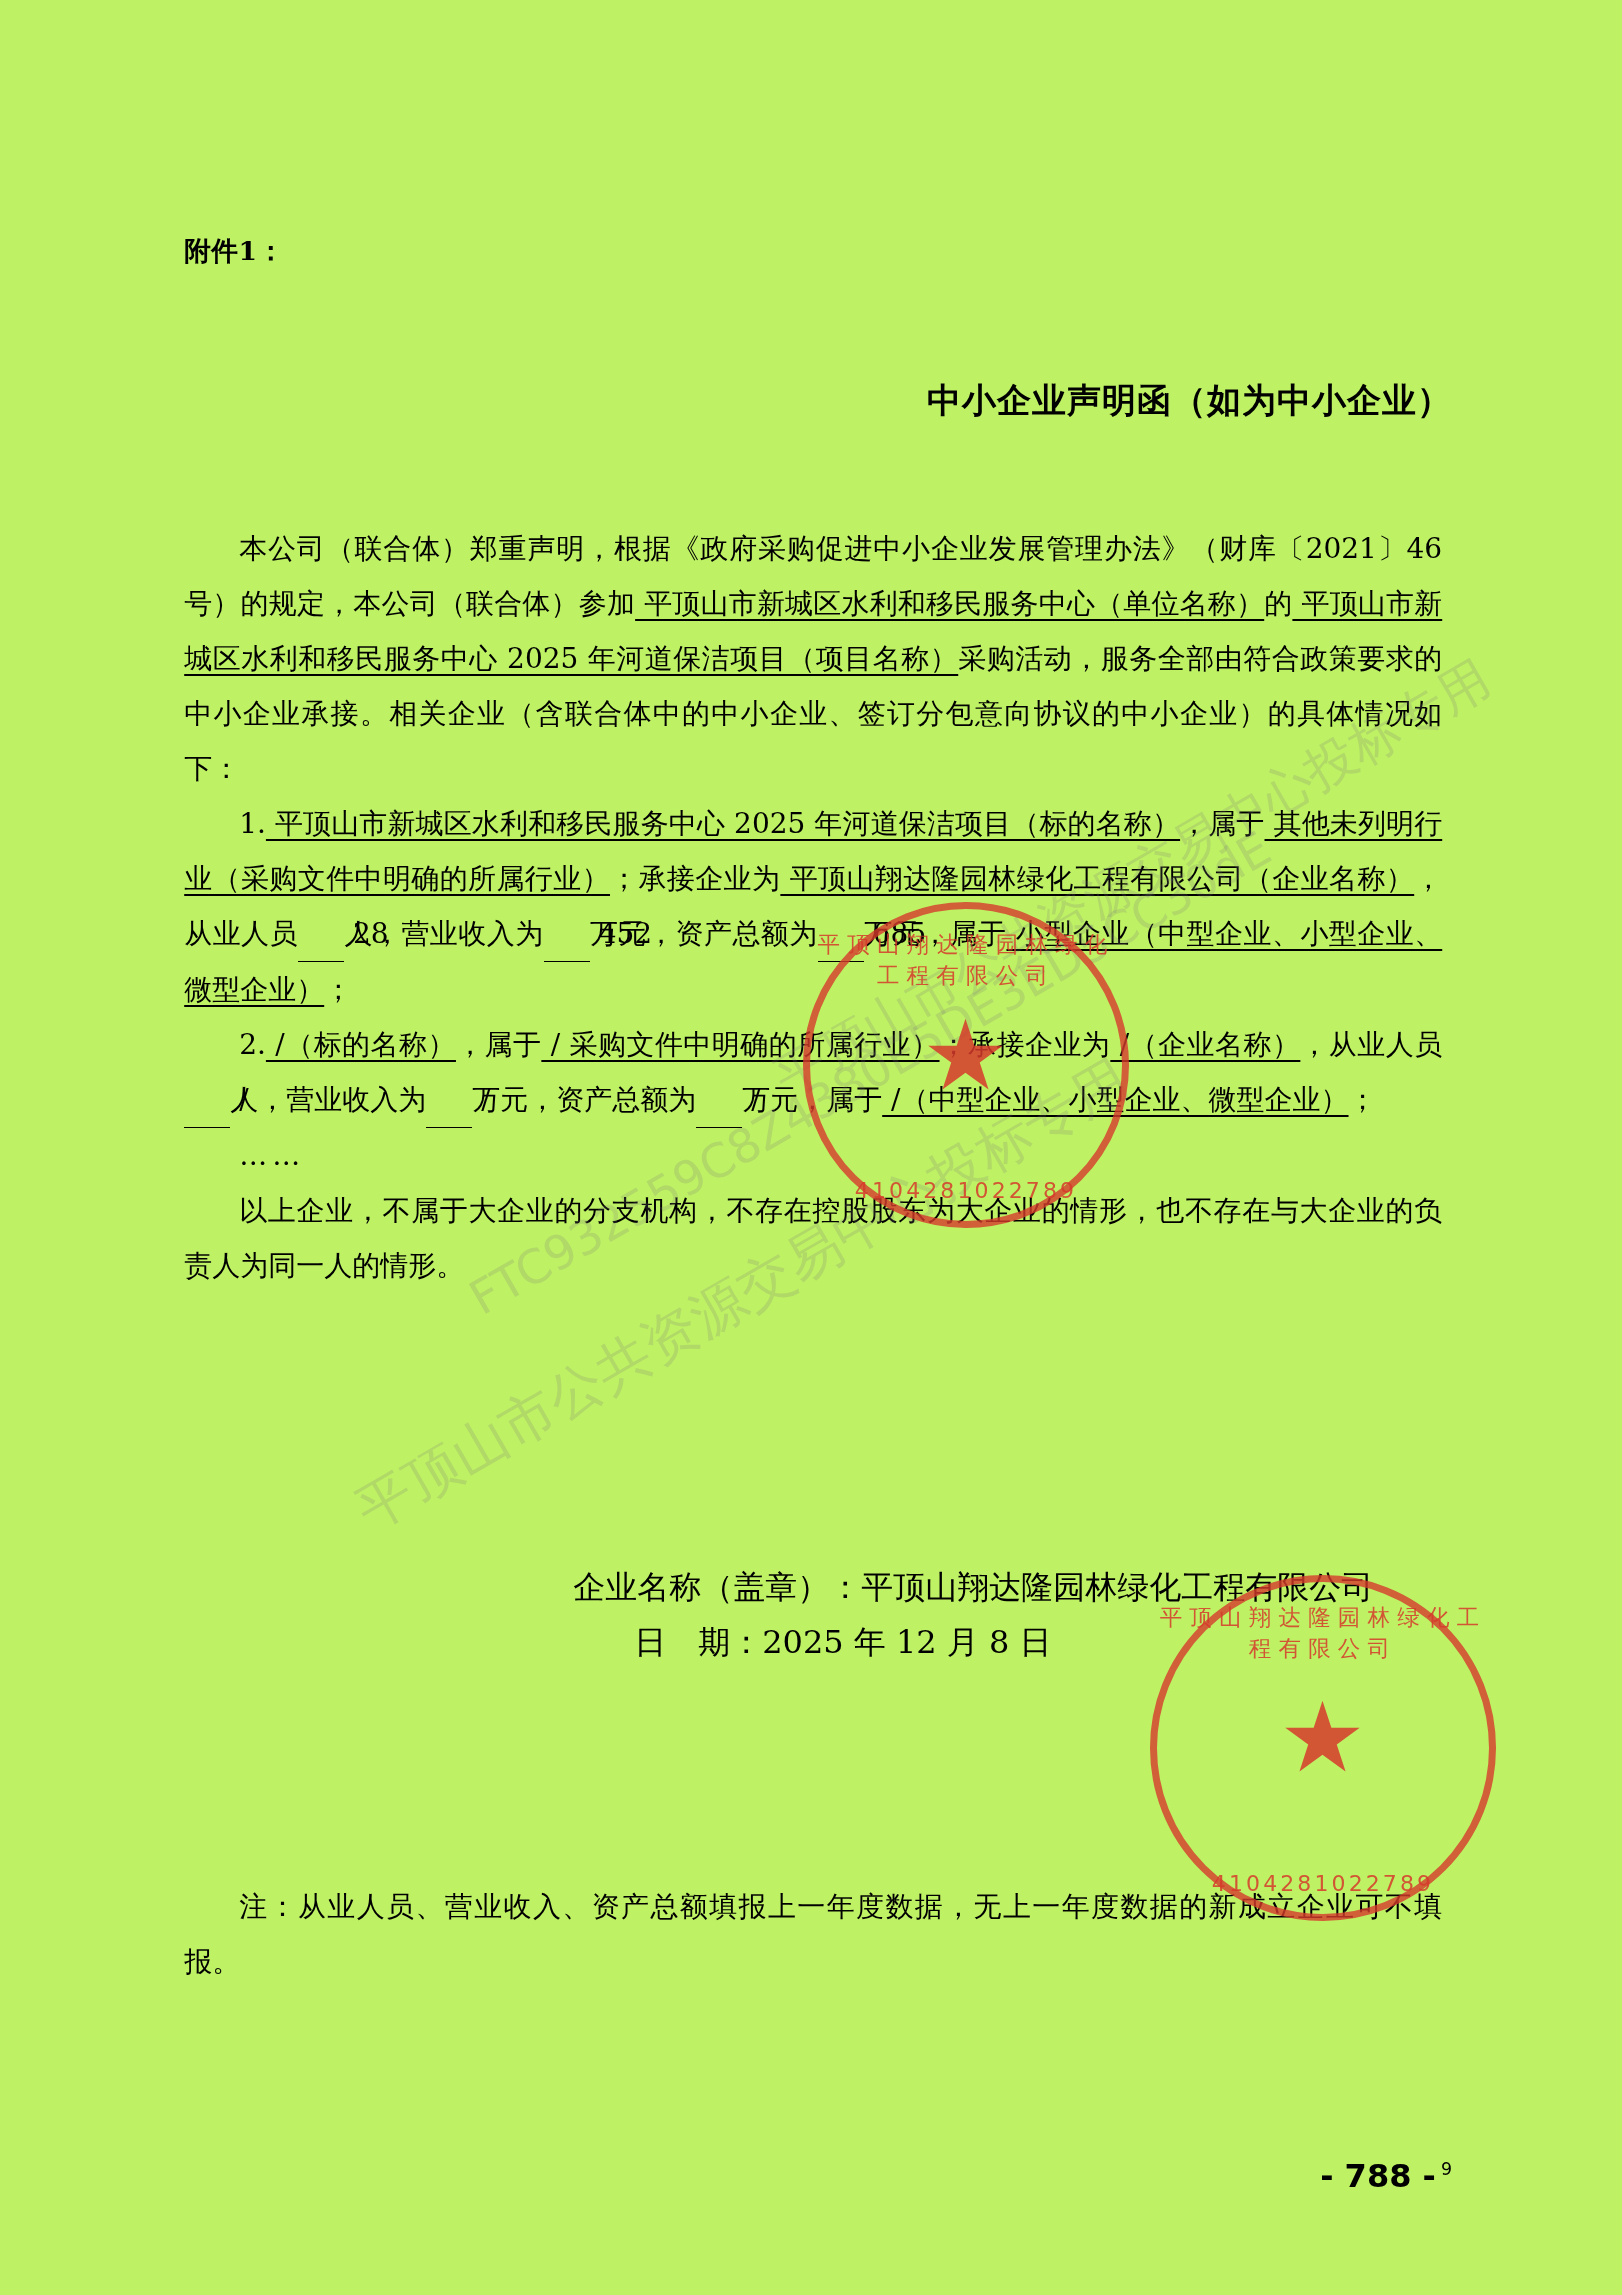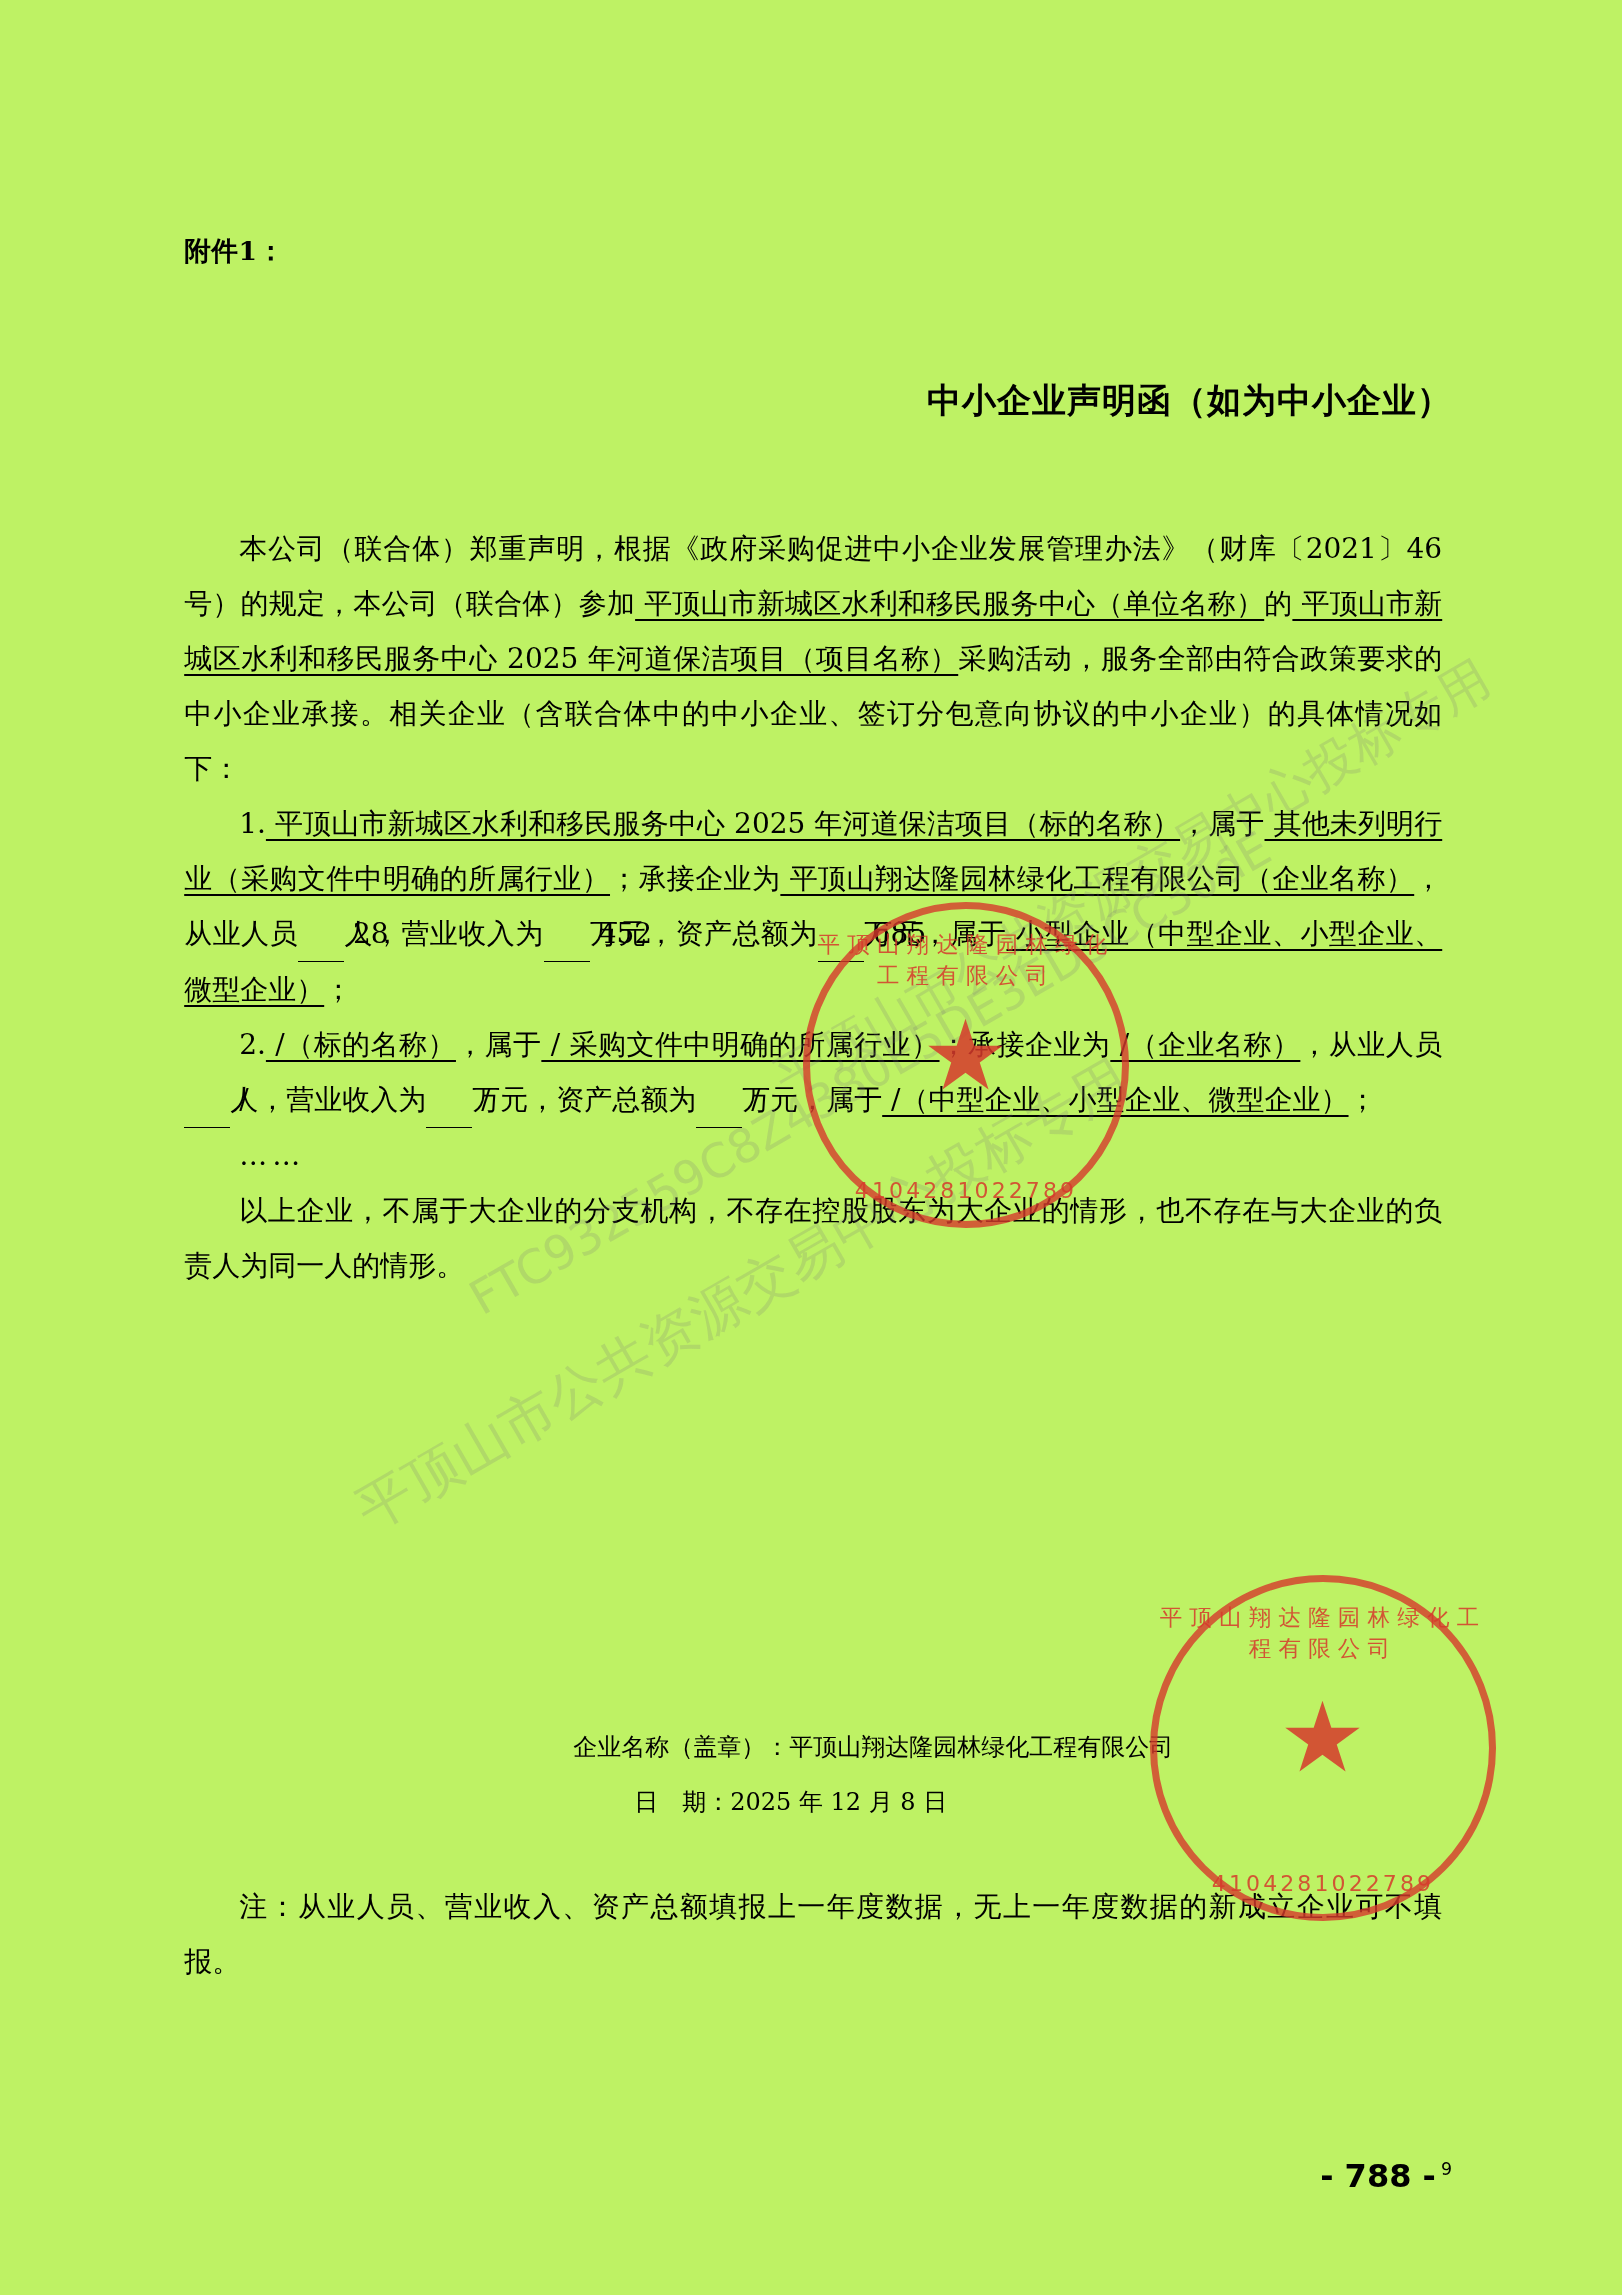--- a/index.html
+++ b/index.html
@@ -65,23 +65,23 @@
   }
   .gap-sm {
     display: inline-block;
     width: 46px;
     border-bottom: 1.5px solid #000;
     text-align: center;
   }
   .sign-block {
     position: absolute;
     left: 10.2px;
-    top: 1720px;
+    top: 1560px;
     width: 1258px;
-    font-size: 24px;
+    font-size: 32px;
     line-height: 55px;
   }
   .sign-line {
     text-align: left;
     padding-left: 389px;
   }
   .date-line {
     text-align: left;
     padding-left: 450px;
   }

